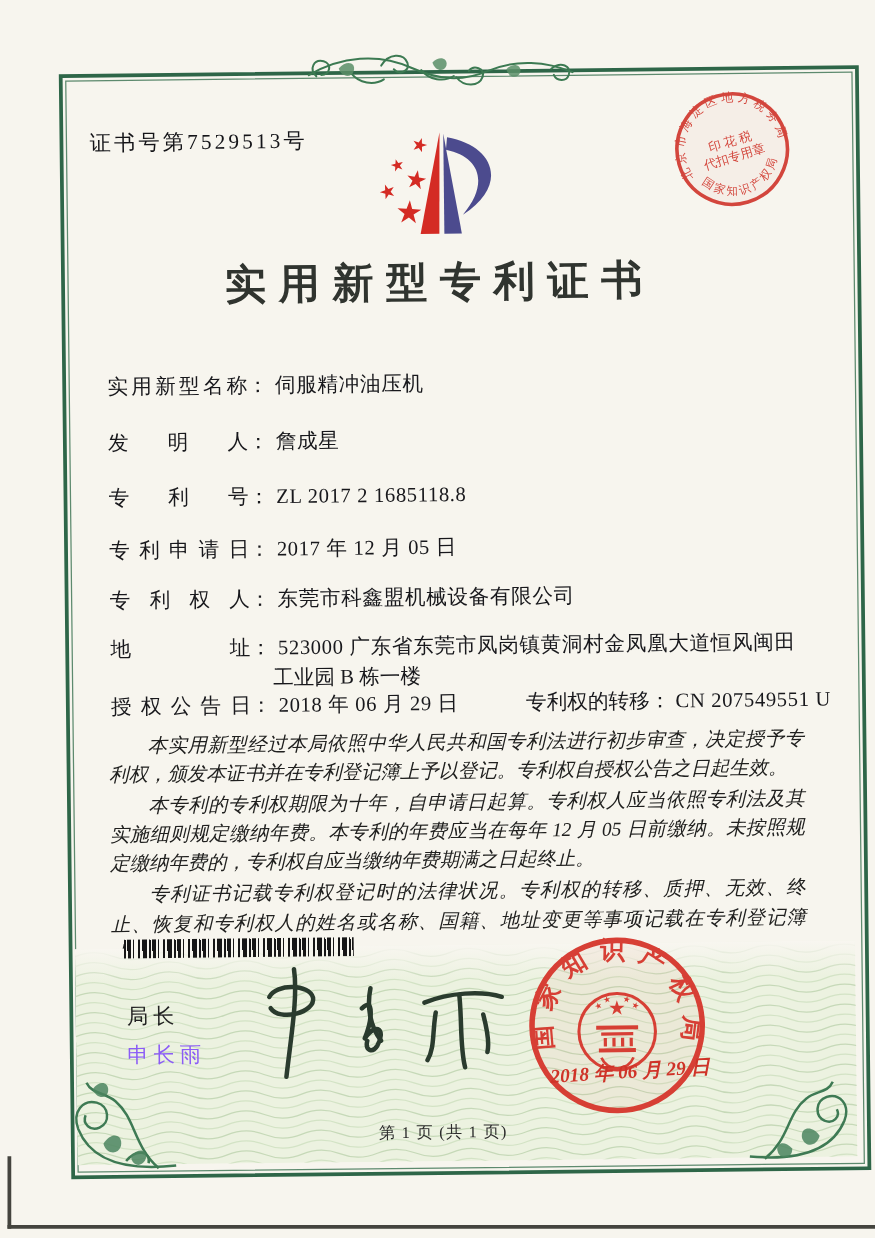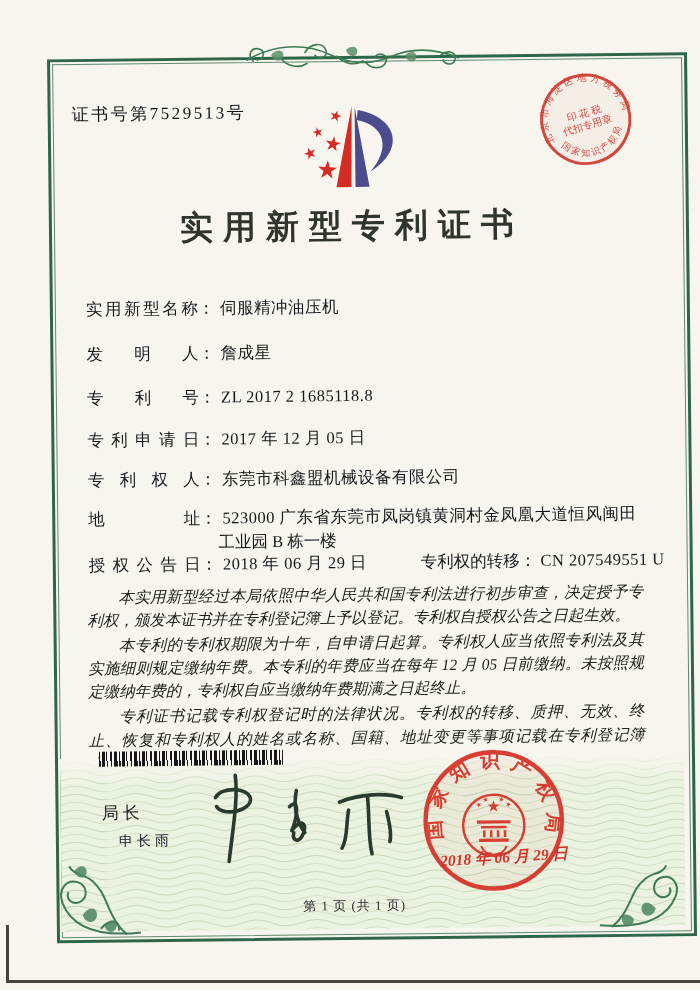--- a/index.html
+++ b/index.html
@@ -56,21 +56,21 @@
       #161616 7.5px 8.5px,transparent 8.5px 11.5px,
       #161616 11.5px 13px,transparent 13px 15px,
       #161616 15px 18.5px,transparent 18.5px 20px);}
 
   
   .band{position:absolute;left:57px;top:756px;width:624px;height:173px;}
   .band-fade{position:absolute;left:57px;top:756px;width:624px;height:28px;
     background:linear-gradient(#f8f6f0,rgba(248,246,240,0));}
 
   .official-title{position:absolute;left:98px;top:799px;font-size:17px;letter-spacing:4px;color:#222;text-align:center;}
-  .official-name{position:absolute;left:115px;top:830px;font-size:14px;letter-spacing:4px;color:#0f172a;}
+  .official-name{position:absolute;left:98px;top:830px;font-size:17px;letter-spacing:4px;color:#8b5cf6;}
   .signature{position:absolute;left:198px;top:768px;}
 
   .seal{position:absolute;left:416px;top:748px;opacity:.95;}
   .seal-date{position:absolute;left:430px;top:849px;width:140px;text-align:center;
     font-size:15.5px;font-weight:700;font-style:italic;color:#cf3328;transform:rotate(-3deg);
     white-space:nowrap;}
 
   .orn-top{position:absolute;left:250px;top:38px;}
   .orn-bl{position:absolute;left:44px;top:842px;}
   .orn-br{position:absolute;left:592px;top:854px;}

